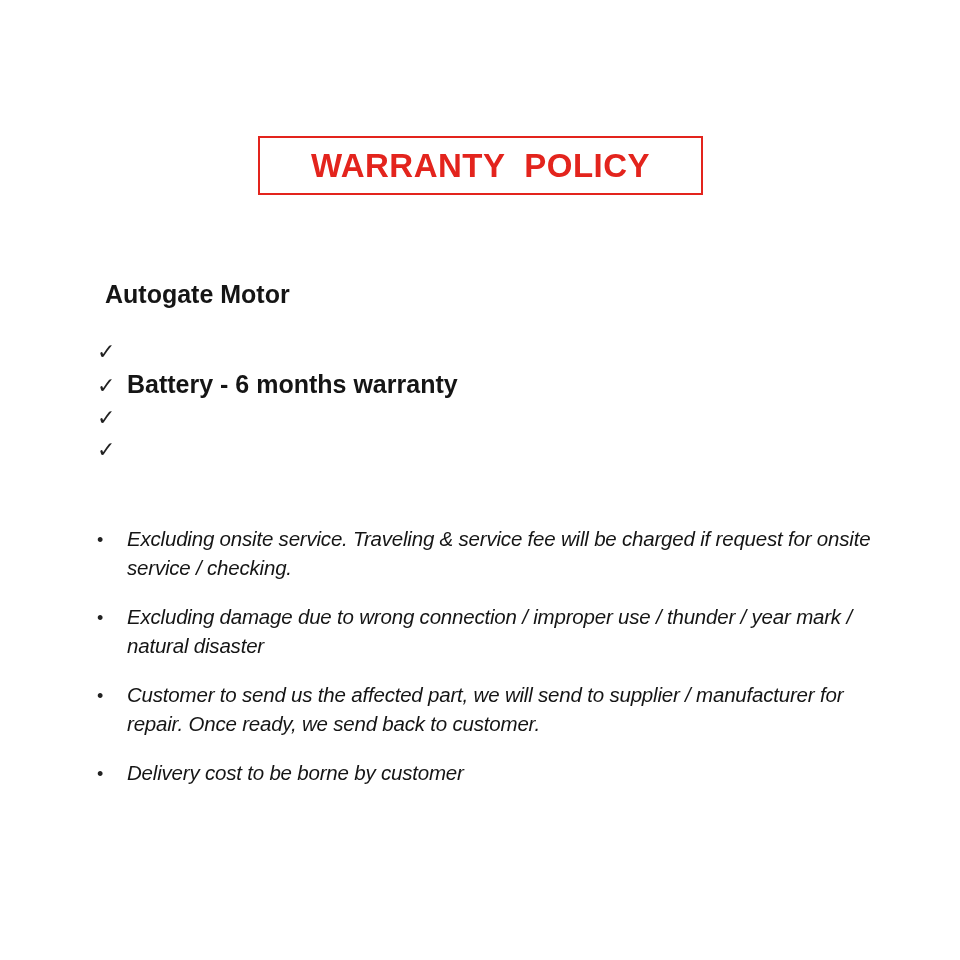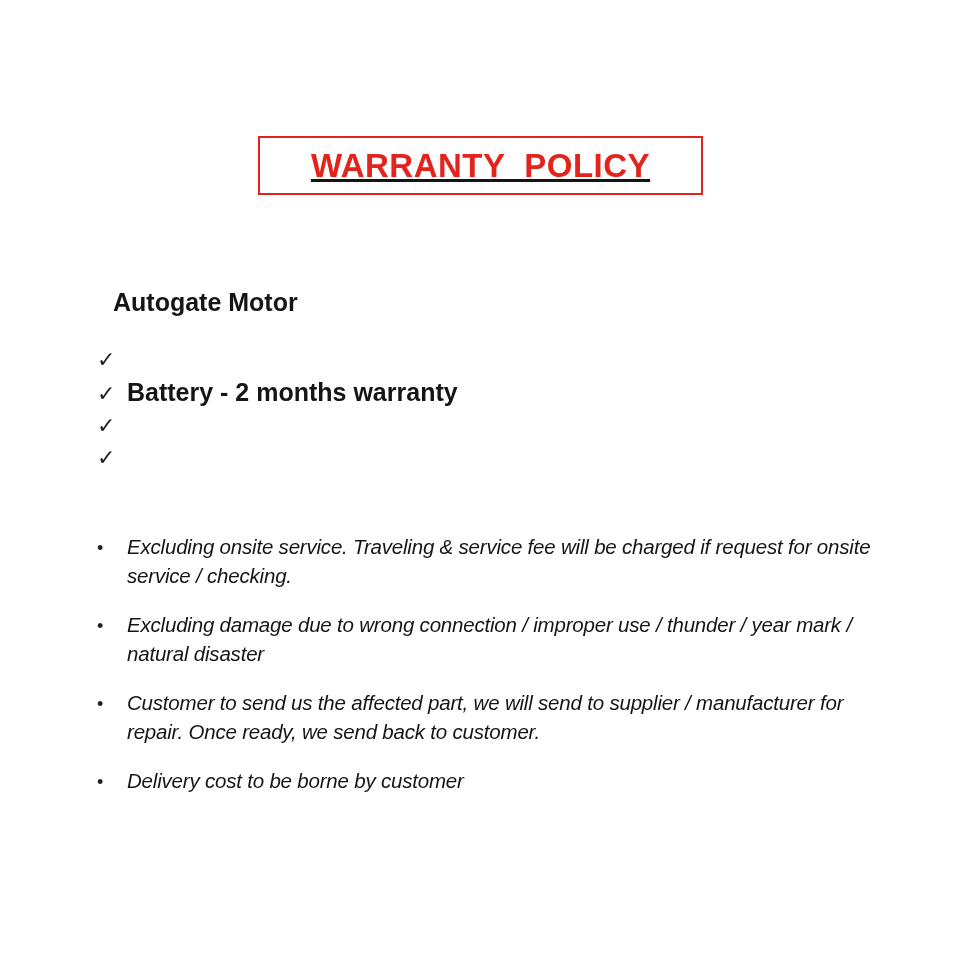--- a/index.html
+++ b/index.html
@@ -20,37 +20,36 @@
     position: absolute;
     left: 258px;
     top: 136px;
     width: 445px;
     height: 59px;
     box-sizing: border-box;
     border: 2px solid var(--accent, #e3241d);
     display: flex;
     align-items: center;
     justify-content: center;
-    text-decoration: underline;
   }
   .title-text {
     font-size: 33px;
     font-weight: 700;
     letter-spacing: 0.5px;
     color: var(--accent, #e3241d);
     white-space: pre;
   }
   .content {
     position: absolute;
     left: 97px;
     top: 270px;
     width: 800px;
   }
   .heading {
-    margin: 16px;
+    margin: 8px;
     font-size: 25px;
     font-weight: 700;
     line-height: 32px;
     color: #151515;
   }
   .check-list {
     list-style: none;
     margin: 26px 0 0 0;
     padding: 0;
   }
@@ -110,21 +109,21 @@
     <h2 class="heading">Autogate Motor</h2>
 
     <ul class="check-list">
 
         <li class="check-item">
           <span class="check-icon">✓</span>
         </li>
 
         <li class="check-item">
           <span class="check-icon">✓</span>
-          <span class="check-text">Battery - 2 months warranty</span>
+          <span class="check-text">Battery - 6 months warranty</span>
         </li>
 
         <li class="check-item">
           <span class="check-icon">✓</span>
         </li>
 
         <li class="check-item">
           <span class="check-icon">✓</span>
         </li>
       </ul>

